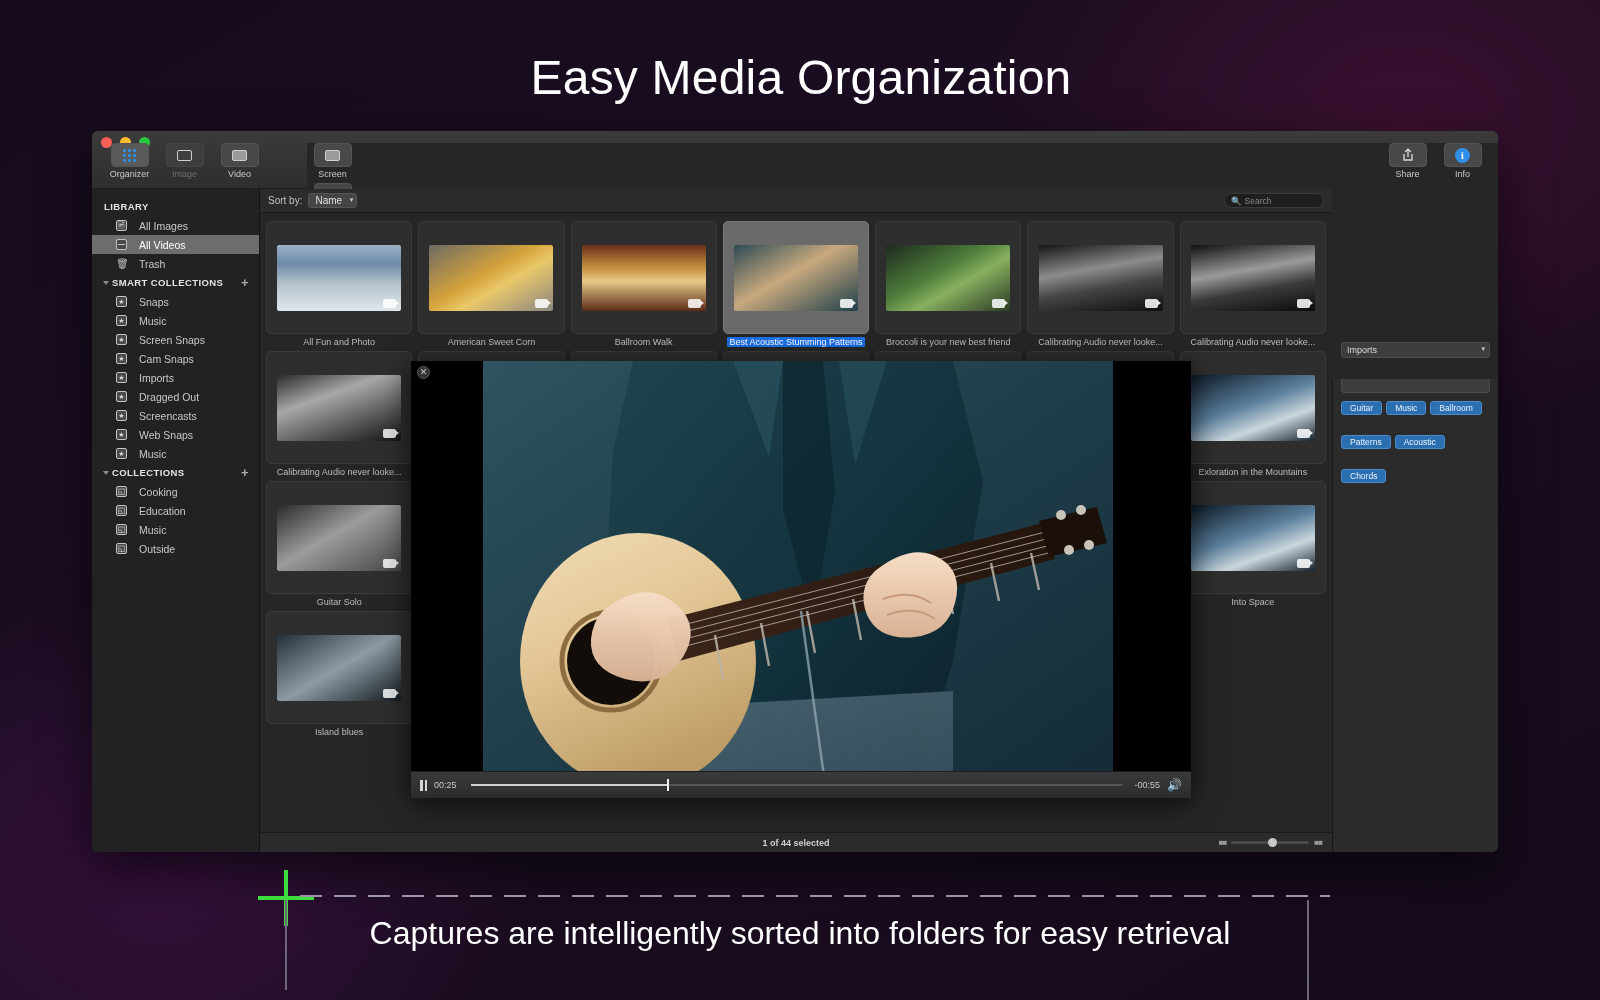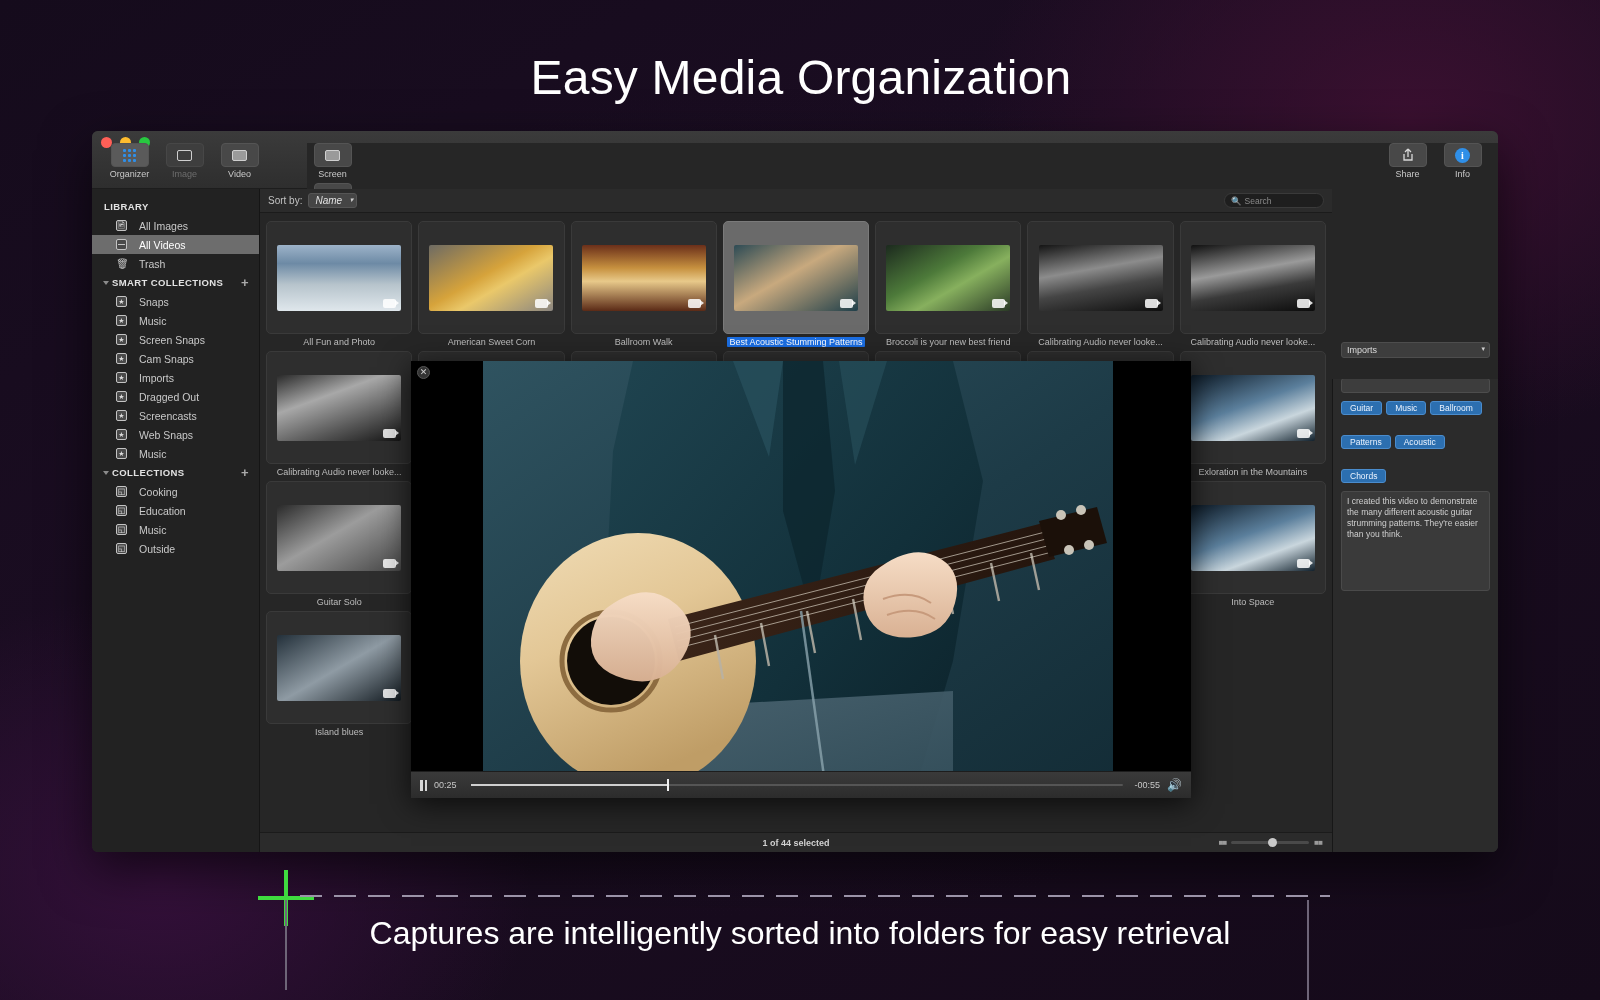--- a/index.html
+++ b/index.html
@@ -87,21 +87,21 @@
   .si-ic.trash:after{content:"\1F5D1"; position:absolute;inset:0;font-size:10px;color:#ccc;line-height:11px;}
   .si-ic.img:after{content:"\1F5BB";position:absolute;inset:0;font-size:8px;color:#ddd;text-align:center;line-height:10px;}
   .si-ic.vid:after{content:"";position:absolute;left:1px;right:1px;top:4px;height:1px;background:#c4c4c4;}
 
   
   .center{ flex:1; background:#262626; display:flex; flex-direction:column; min-width:0; position:relative;}
   .sortbar{ height:24px; background:#2b2b2b; border-bottom:1px solid #1b1b1b;
     display:flex; align-items:center; padding:0 8px; gap:6px; flex:0 0 24px;}
   .sortbar .lb{ font-size:10px;color:#c2c2c2;}
   .sort-select{ background:#454545;border:1px solid #555;border-radius:3px;
-     font-size:10px;color:#e2e2e2;padding:1px 14px 1px 6px; position:relative;font-style:italic;}
+     font-size:10px;color:#e2e2e2;padding:1px 14px 1px 6px; position:relative;}
   .sort-select .arr{ position:absolute; right:3px; top:2px; font-size:7px;color:#cfcfcf;}
   .searchbox{ margin-left:auto; width:100px;height:15px;background:#1e1e1e;
      border:1px solid #3a3a3a;border-radius:8px; display:flex;align-items:center;
      gap:3px;padding:0 6px; font-size:8.5px;color:#8a8a8a;}
 
   .grid{ flex:1; overflow:hidden; padding:8px 6px; display:grid;
      grid-template-columns:repeat(7,1fr); gap:4px 6px; align-content:start;}
   .cell{ display:flex;flex-direction:column;align-items:center; }
   .thumb{ width:100%; height:113px; background:#2e2e2e; border:1px solid #3a3a3a;
      border-radius:5px; overflow:hidden; display:flex;align-items:center;justify-content:center;
@@ -668,21 +668,20 @@
 
       <div class="tagbox" id="tags">
           <span class="tag">Guitar</span>
           <span class="tag">Music</span>
           <span class="tag">Ballroom</span>
           <span class="tag">Patterns</span>
           <span class="tag">Acoustic</span>
           <span class="tag">Chords</span>
         </div>
 
-      <div class="notes">I created this video to demonstrate the many different acoustic guitar strumming patterns. They're easier than you think.</div>
     </div>
   </div>
 
   <div class="player">
     <div class="closeb">✕</div>
     <div class="vstage">
       <div class="vframe">
         <svg width="630" height="437" viewBox="0 0 630 437">
           <defs>
             <linearGradient id="bgG" x1="0" y1="0" x2="1" y2="1">

